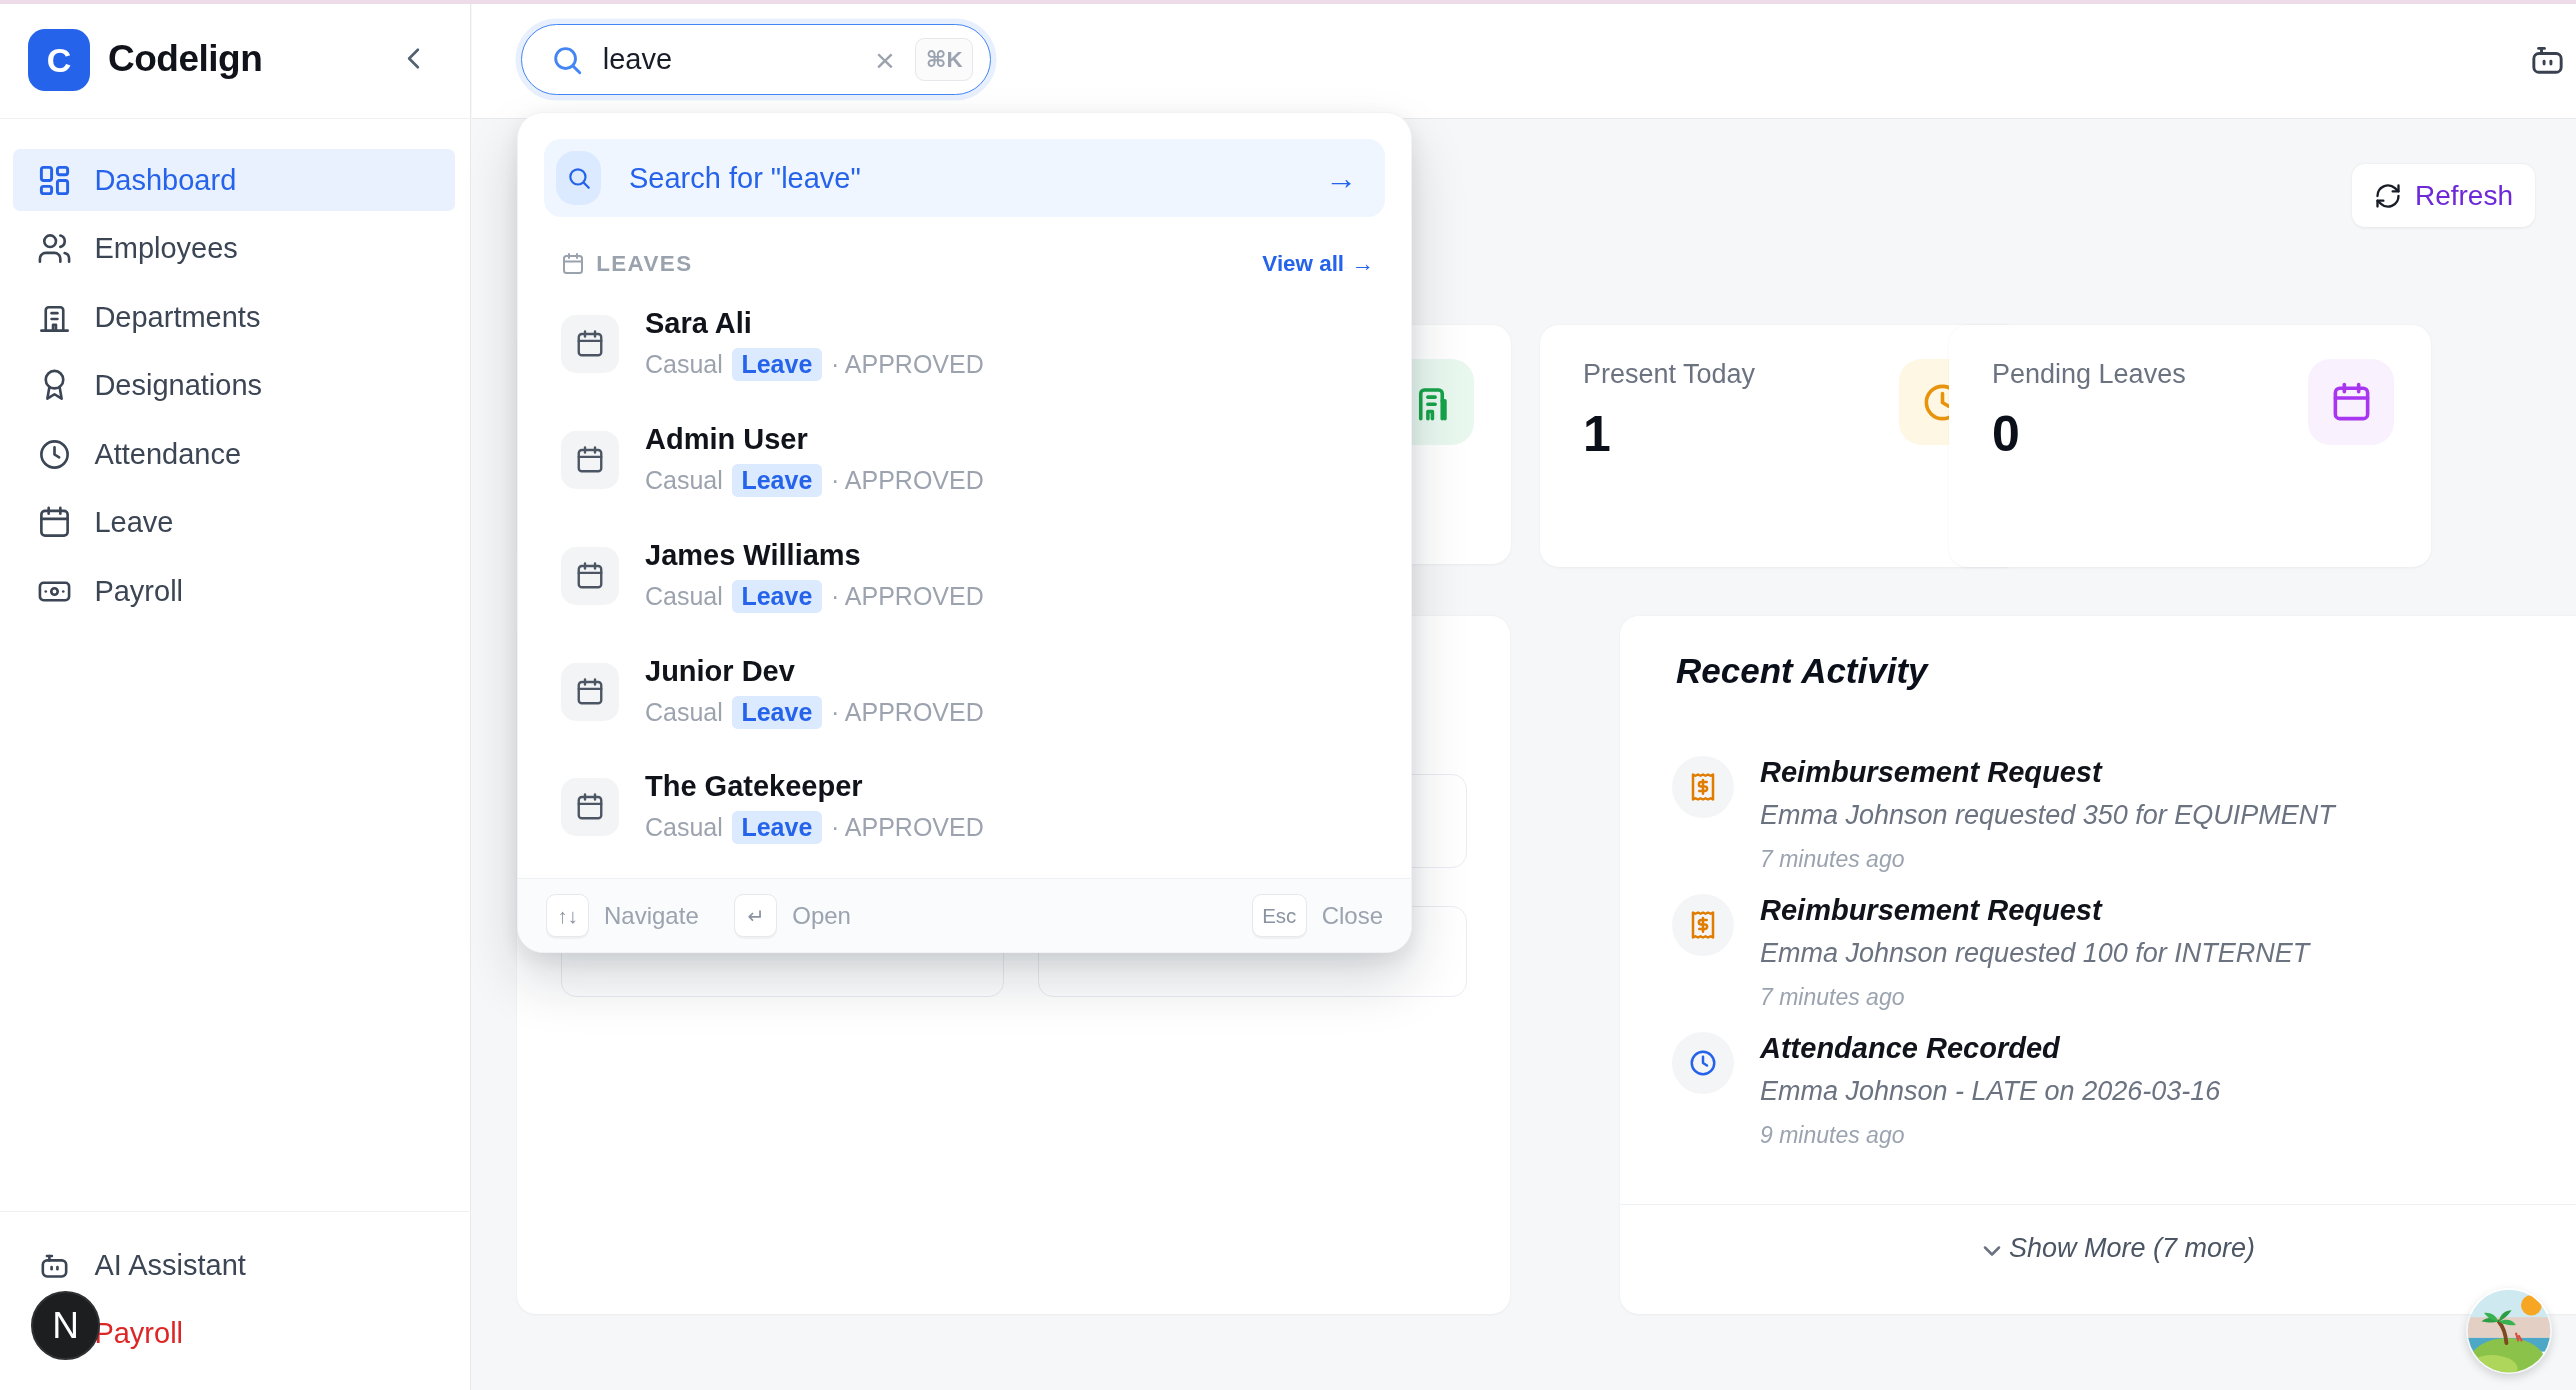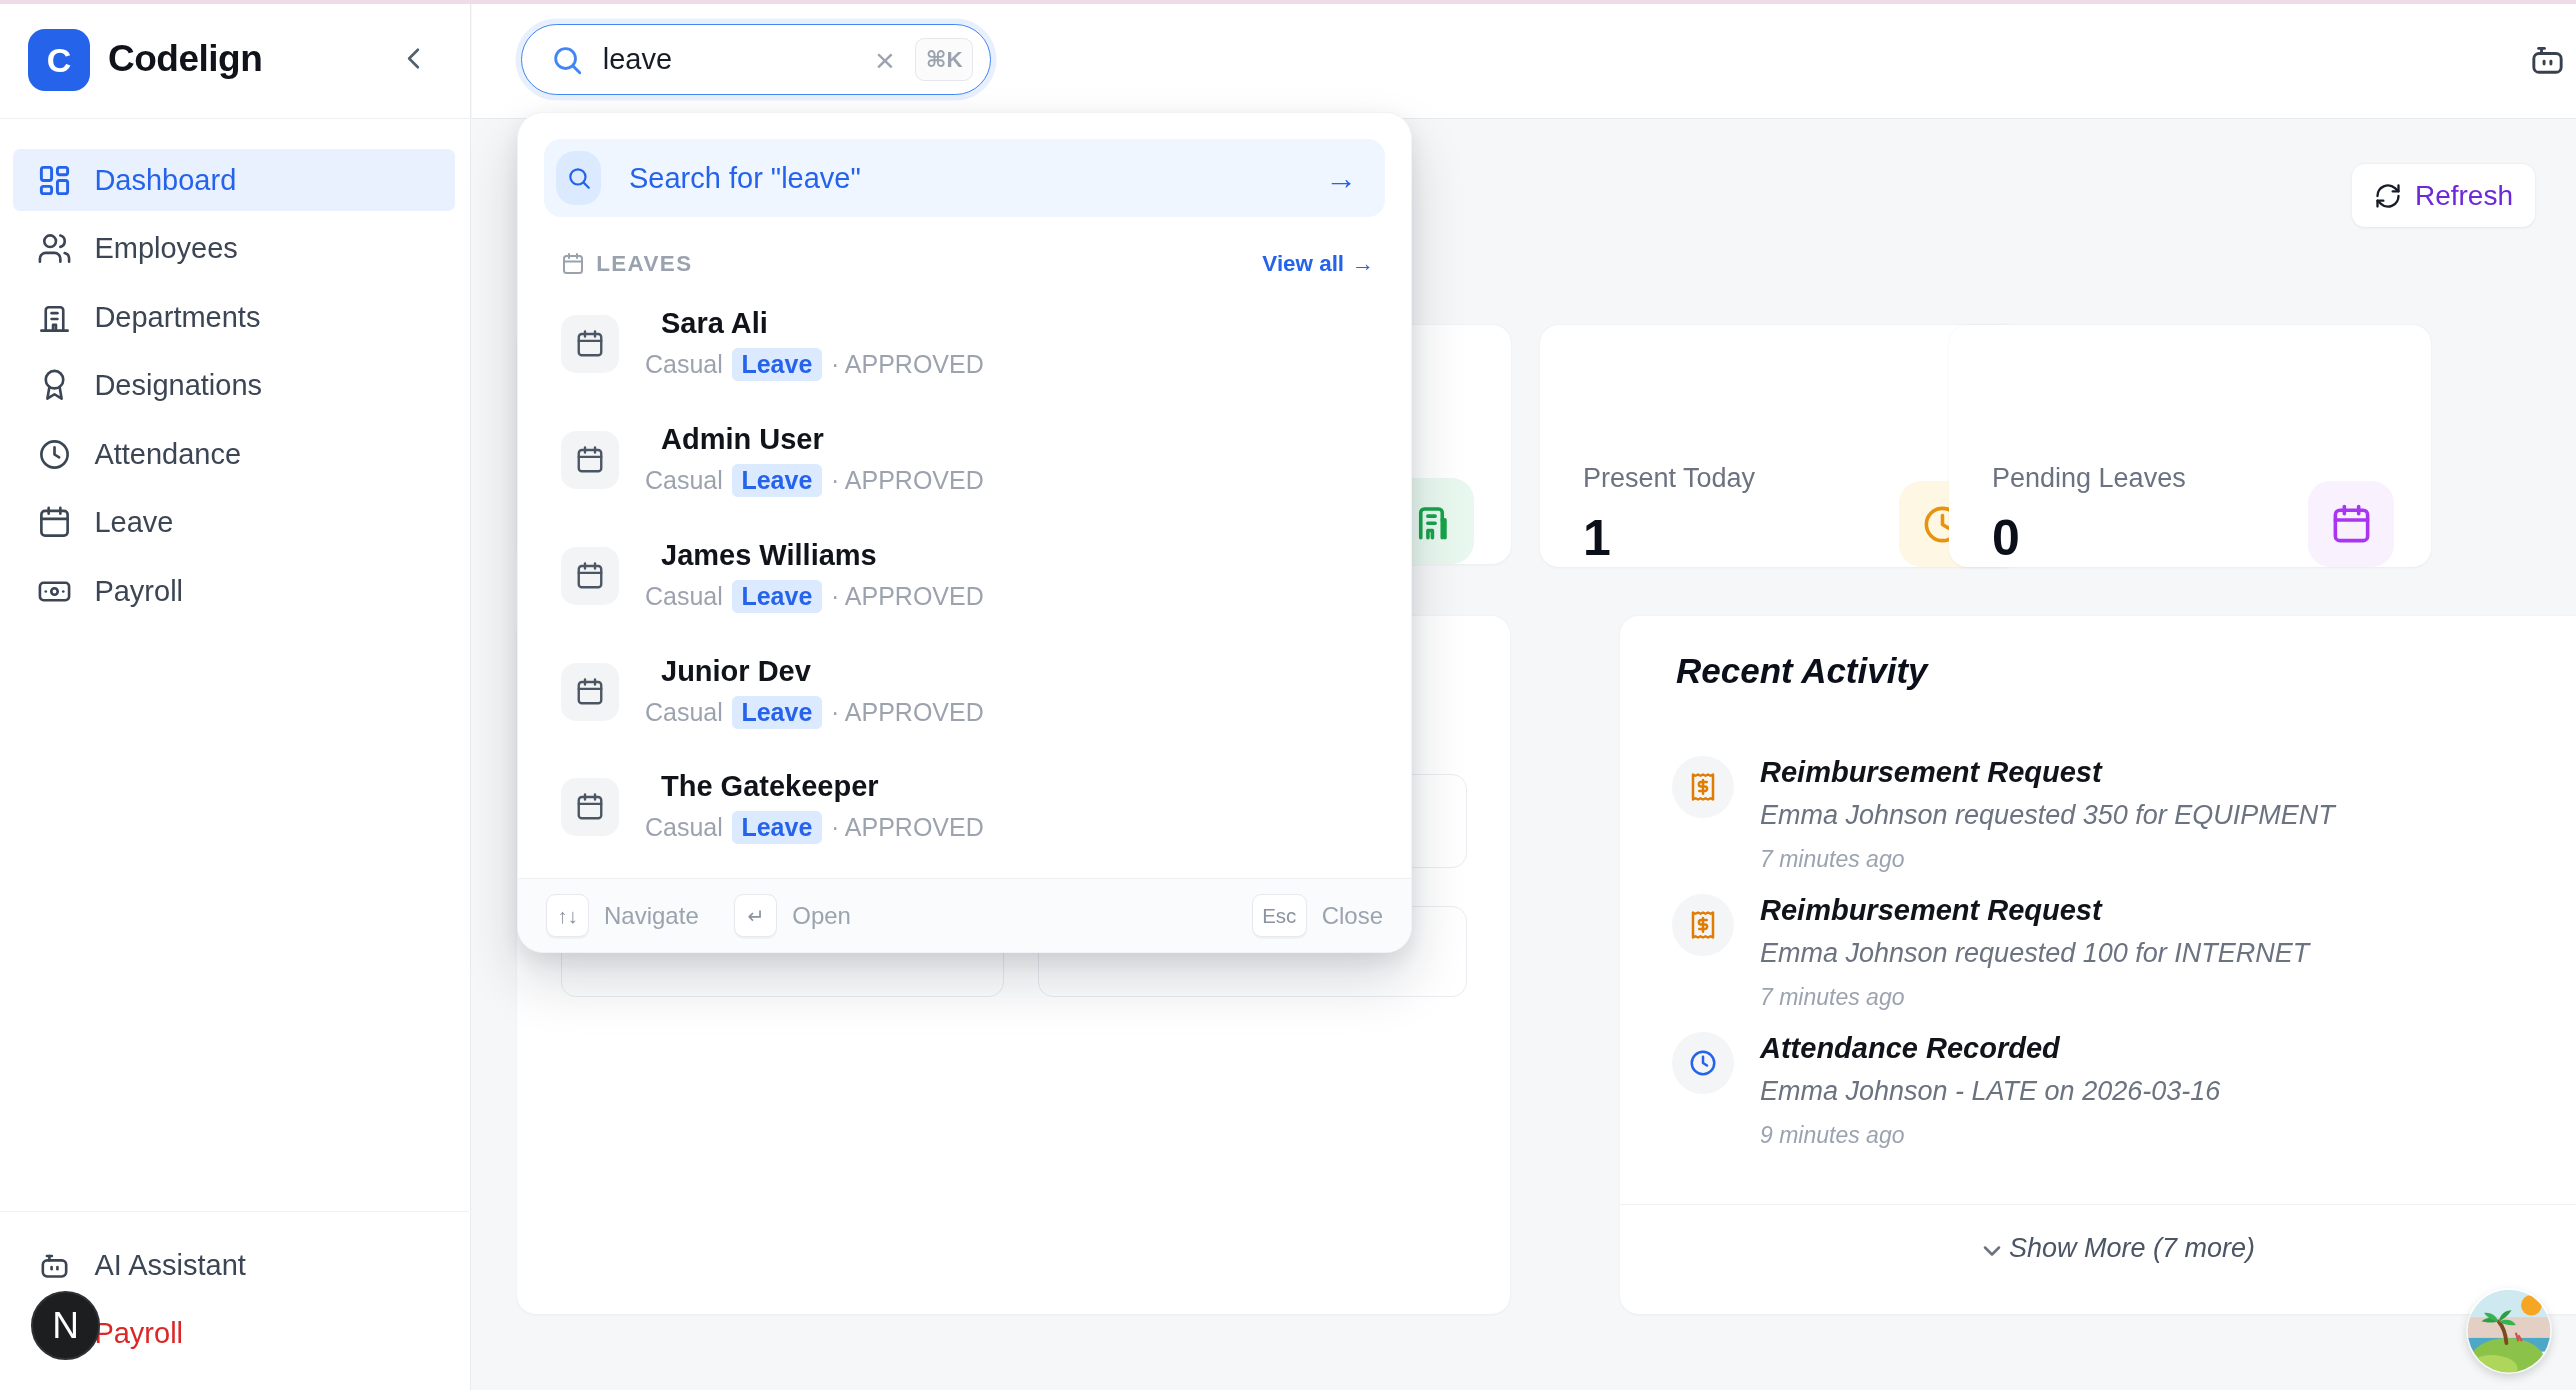--- a/index.html
+++ b/index.html
@@ -32,21 +32,21 @@
   .search-pill { position:absolute; left:521px; top:24px; width:470px; height:71px; background:#fff; border:1.9px solid #4285f4; border-radius:37px; box-shadow:0 0 0 5.6px rgba(66,133,244,.12); display:flex; align-items:center; padding:0 17px 0 28px; z-index:46; }
   .search-pill .q-text { font-size:29px; color:#171c26; margin-left:18.7px; flex:1; }
   .clear-x { font-size:34px; color:#9ca3af; margin-right:20.5px; cursor:pointer; line-height:1; }
   .kbd-badge { min-width:54px; height:43px; padding:0 9.3px; border:0.9px solid #e5e7eb; background:#fbfbfc; border-radius:9.3px; color:#9aa3af; font-size:22.4px; font-weight:600; display:flex; align-items:center; justify-content:center; cursor:pointer; }
 
   .hdr-icon { position:absolute; top:0; height:119px; display:flex; align-items:center; color:#394150; cursor:pointer; }
   .hdr-bot { left:2055px; }
 
   
   .card { position:absolute; background:#fff; border-radius:18.7px; box-shadow:0 0.9px 2.8px rgba(16,24,40,.05); }
-  .stat-card { display:flex; align-items:flex-end; justify-content:space-between; padding:34px 37px 0 43px; }
+  .stat-card { display:flex; align-items:flex-start; justify-content:space-between; padding:34px 37px 0 43px; }
   .stat-label { font-size:27px; color:#6b7280; }
   .stat-value { font-size:50px; font-weight:700; color:#0a0f1a; margin-top:15px; }
   .stat-icon { width:86px; height:86px; border-radius:22.4px; display:flex; align-items:center; justify-content:center; }
 
   .ghost-btn { position:absolute; border:1.9px solid #e9ecf0; border-radius:15px; }
 
   .refresh-btn { position:absolute; left:2352px; top:164px; width:183px; height:63px; background:#fff; border-radius:13px; box-shadow:0 0.9px 2.8px rgba(16,24,40,.08); display:flex; align-items:center; justify-content:center; gap:13px; font-size:28px; font-weight:500; color:#6d28d9; cursor:pointer; z-index:5; }
 
   
   .ra-title { position:absolute; left:56px; top:35px; font-size:35px; font-weight:700; color:#0a0f1a; }
@@ -61,21 +61,21 @@
   .dropdown { position:absolute; left:517px; top:112px; width:895px; height:841px; background:#fff; border:0.9px solid #f1f2f4; border-radius:26px; box-shadow:0 28px 56px rgba(15,23,42,.16),0 7.5px 18.7px rgba(15,23,42,.08); z-index:40; }
   .dd-banner { position:absolute; left:26px; right:26px; top:26px; height:78px; background:#eff6ff; border-radius:17px; display:flex; align-items:center; padding:0 28px 0 12px; cursor:pointer; }
   .dd-banner-ic { width:45px; height:54px; border-radius:18.7px; background:#dbeafe; color:#2563eb; display:flex; align-items:center; justify-content:center; }
   .dd-banner-label { font-size:29px; color:#2563eb; margin-left:28px; flex:1; }
   .dd-arrow { font-size:32px; color:#2563eb; }
   .dd-section { position:absolute; left:43px; right:37px; top:136px; height:30px; display:flex; align-items:center; }
   .dd-sec-label { font-size:22.4px; font-weight:600; color:#9aa2ae; letter-spacing:1.4px; margin-left:11.2px; flex:1; }
   .dd-viewall { font-size:22.4px; font-weight:600; color:#2563eb; display:flex; gap:7.5px; align-items:center; cursor:pointer; }
   .dd-item { position:absolute; left:17px; right:17px; height:108px; border-radius:13px; display:flex; align-items:center; padding-left:26px; gap:26px; cursor:pointer; }
   .dd-item-ic { width:58px; height:58px; border-radius:15px; background:#f3f4f6; color:#4b5563; display:flex; align-items:center; justify-content:center; flex:0 0 auto; }
-  .dd-item-name { font-size:29px; font-weight:600; color:#10131a;margin-left:16px; }
+  .dd-item-name { font-size:29px; font-weight:600; color:#10131a; }
   .dd-item-sub { font-size:25px; color:#9ca3af; margin-top:8.4px; display:flex; align-items:center; gap:9.3px; }
   .hl-badge { background:#dbeafe; color:#2563eb; font-weight:700; padding:1.9px 9.3px; border-radius:5.6px; }
   .dd-footer { position:absolute; left:0; right:0; top:765px; bottom:0; background:#fafbfc; border-top:0.9px solid #eef0f2; border-radius:0 0 26px 26px; display:flex; align-items:center; padding:0 28px; gap:15px; }
   .key-badge { min-width:43px; height:43px; padding:0 9.3px; background:#fff; border:0.9px solid #e6e8eb; border-radius:9.3px; box-shadow:0 1.9px 0 rgba(0,0,0,.04); color:#8b93a1; font-size:20.5px; display:flex; align-items:center; justify-content:center; }
   .hint-label { font-size:24px; color:#9aa3af; margin-right:20.5px; }
   .dd-footer .spacer { flex:1; }
 
   .island { position:absolute; left:2466px; top:1288px; width:86px; height:86px; z-index:55; cursor:pointer; border-radius:50%; box-shadow:0 3.7px 9.3px rgba(0,0,0,.15); }
 </style>
 </head>

